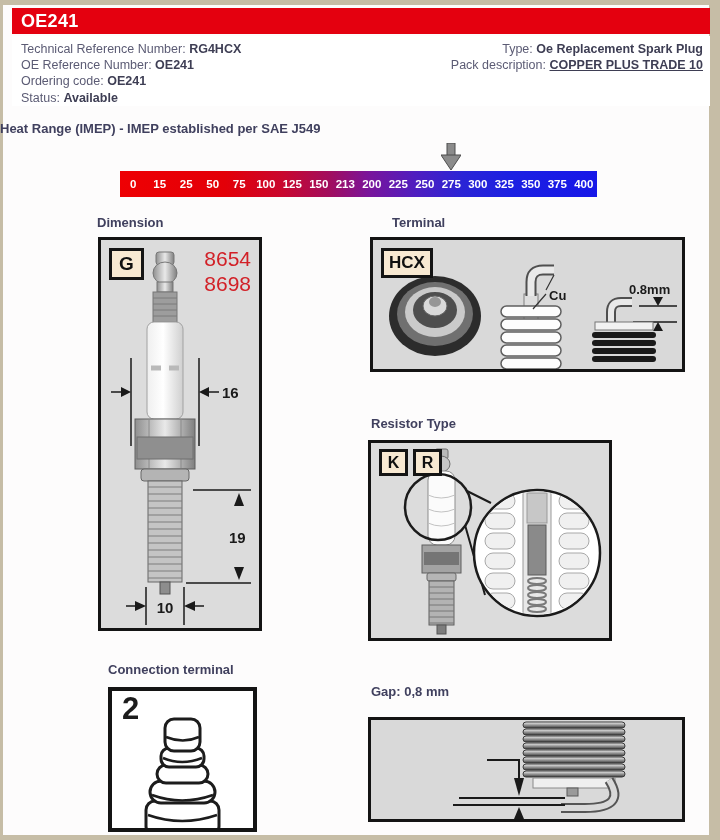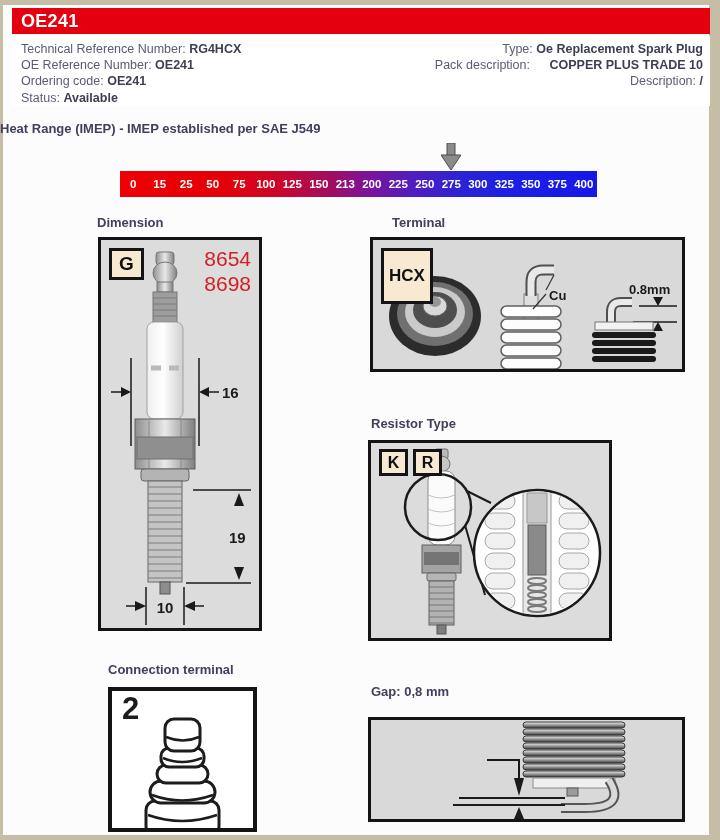--- a/index.html
+++ b/index.html
@@ -13,21 +13,21 @@
   .titlebar{
     left:12px;top:8px;width:698px;height:26px;background:#e4000f;color:#ffffff;
     font-weight:bold;font-size:18px;line-height:26px;padding-left:9px;box-sizing:border-box;
     letter-spacing:.3px;
   }
   .infopanel{left:12px;top:36px;width:698px;height:70px;background:#ffffff;}
   .icol{position:absolute;top:5px;font-size:12.5px;color:#5b5b74;line-height:16.2px;white-space:nowrap;}
   .icol.l{left:9px;}
   .icol.r{right:7px;text-align:right;}
   .b{font-weight:bold;color:#3e3e54;}
-  .u{margin-left:16px;}
+  .u{text-decoration:underline;}
   .h{position:absolute;font-size:13px;font-weight:bold;color:#40405e;}
   .center{text-align:left;}
   .scalebar{
     left:120px;top:171px;width:477px;height:26px;display:flex;
     background:linear-gradient(90deg,#ee0003 0%,#e30008 22%,#c9072e 34%,#a10d5e 44%,
       #7a149a 52%,#4f1ec0 62%,#2a24d6 72%,#1c20e2 82%,#1717e8 100%);
   }
   .scalebar span{flex:1;color:#fff;font-size:11.5px;font-weight:bold;text-align:center;line-height:26px;}
   .box{position:absolute;border:3px solid #141414;box-sizing:border-box;}
   .badge{
@@ -50,21 +50,20 @@
 <div class="abs infopanel">
   <div class="icol l">
     <div><span>Technical Reference Number:</span> <span class="b">RG4HCX</span></div>
     <div><span>OE Reference Number:</span> <span class="b">OE241</span></div>
     <div><span>Ordering code:</span> <span class="b">OE241</span></div>
     <div><span>Status:</span> <span class="b">Available</span></div>
   </div>
   <div class="icol r">
     <div><span>Type:</span> <span class="b">Oe Replacement Spark Plug</span></div>
     <div><span>Pack description:</span> <span class="b u">COPPER PLUS TRADE 10</span></div>
-    <div><span>Description:</span> <span class="b">/</span></div>
   </div>
 </div>
 
 <div class="abs h center" style="left:0;top:121px;width:720px;">Heat Range (IMEP) - IMEP established per SAE J549</div>
 <svg class="abs" style="left:441px;top:143px;" width="20" height="27" viewBox="0 0 20 27">
   <rect x="6" y="0" width="8" height="13" fill="#8b8b8b" stroke="#4d4d4d" stroke-width="1"></rect>
   <polygon points="0,12 20,12 10,27" fill="#8b8b8b" stroke="#4d4d4d" stroke-width="1"></polygon>
 </svg>
 <div class="abs scalebar">
   <span>0</span>
@@ -136,21 +135,21 @@
     <path d="M45,347V385M83,347V385" stroke="#1a1a1a" stroke-width="1.5" fill="none"></path>
     <path d="M25,366h9M94,366h9" stroke="#1a1a1a" stroke-width="1.5" fill="none"></path>
     <polygon points="45,366 34,361 34,371" fill="#1a1a1a"></polygon>
     <polygon points="83,366 94,361 94,371" fill="#1a1a1a"></polygon>
     <text x="64" y="373" text-anchor="middle" font-size="15" font-weight="bold" fill="#1a1a1a">10</text>
   </svg>
 </div>
 
 <div class="abs h" style="left:371px;top:215px;margin-left:21px;">Terminal</div>
 <div class="box" style="left:370px;top:237px;width:315px;height:135px;background:#d9d9d9;">
-  <div class="badge" style="left:8px;top:8px;padding:13px 5px;height:24px;line-height:24px;font-size:17px;">HCX</div>
+  <div class="badge" style="left:8px;top:8px;padding:0 5px;height:24px;line-height:24px;font-size:17px;">HCX</div>
   <svg width="309" height="129" viewBox="0 0 309 129">
 
     <ellipse cx="62" cy="76" rx="46" ry="40" fill="#2c2c2c"></ellipse>
     <ellipse cx="62" cy="74" rx="38" ry="32" fill="#707070"></ellipse>
     <ellipse cx="62" cy="72" rx="30" ry="25" fill="#cacaca"></ellipse>
     <ellipse cx="62" cy="70" rx="22" ry="18" fill="#4e4e4e"></ellipse>
     <ellipse cx="62" cy="66" rx="12" ry="10" fill="#d9d9d9" stroke="#666"></ellipse>
     <ellipse cx="62" cy="62" rx="6" ry="5" fill="#969696"></ellipse>
 
     <rect x="151" y="54" width="14" height="26" fill="#dedede" stroke="#808080"></rect>

